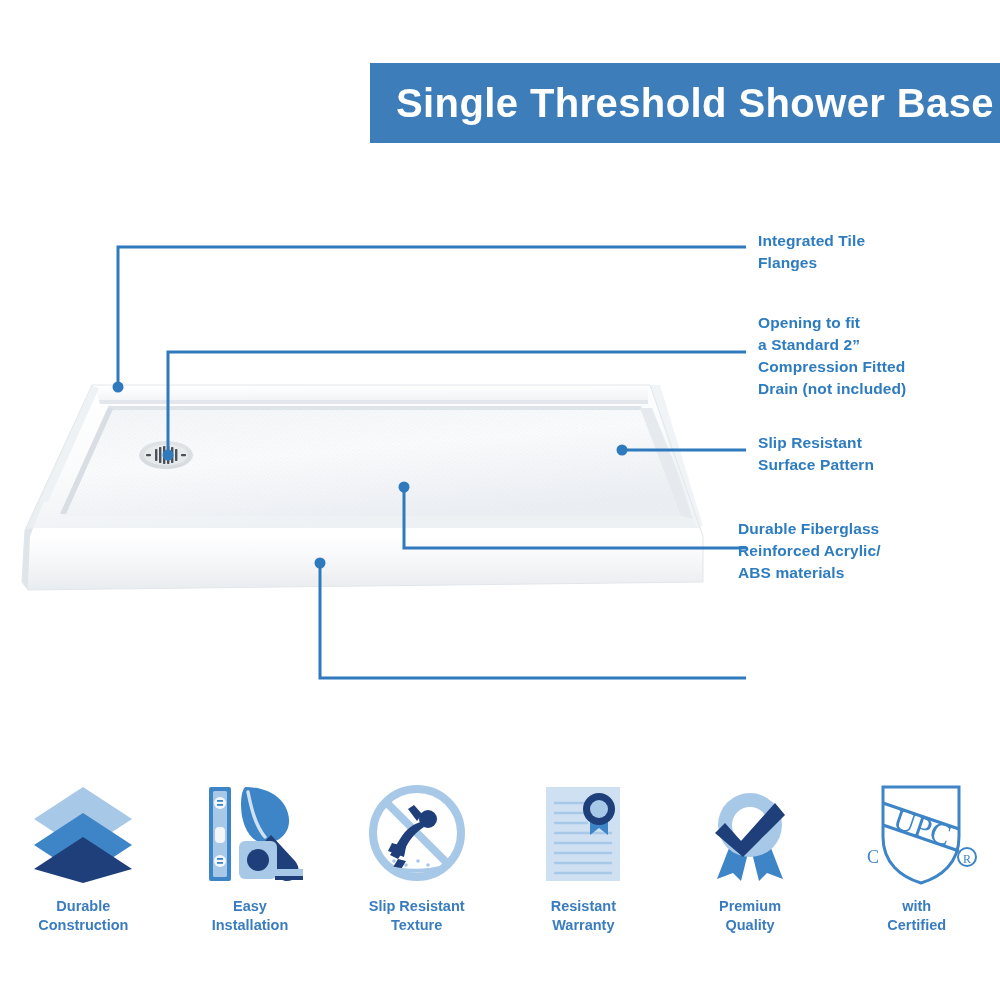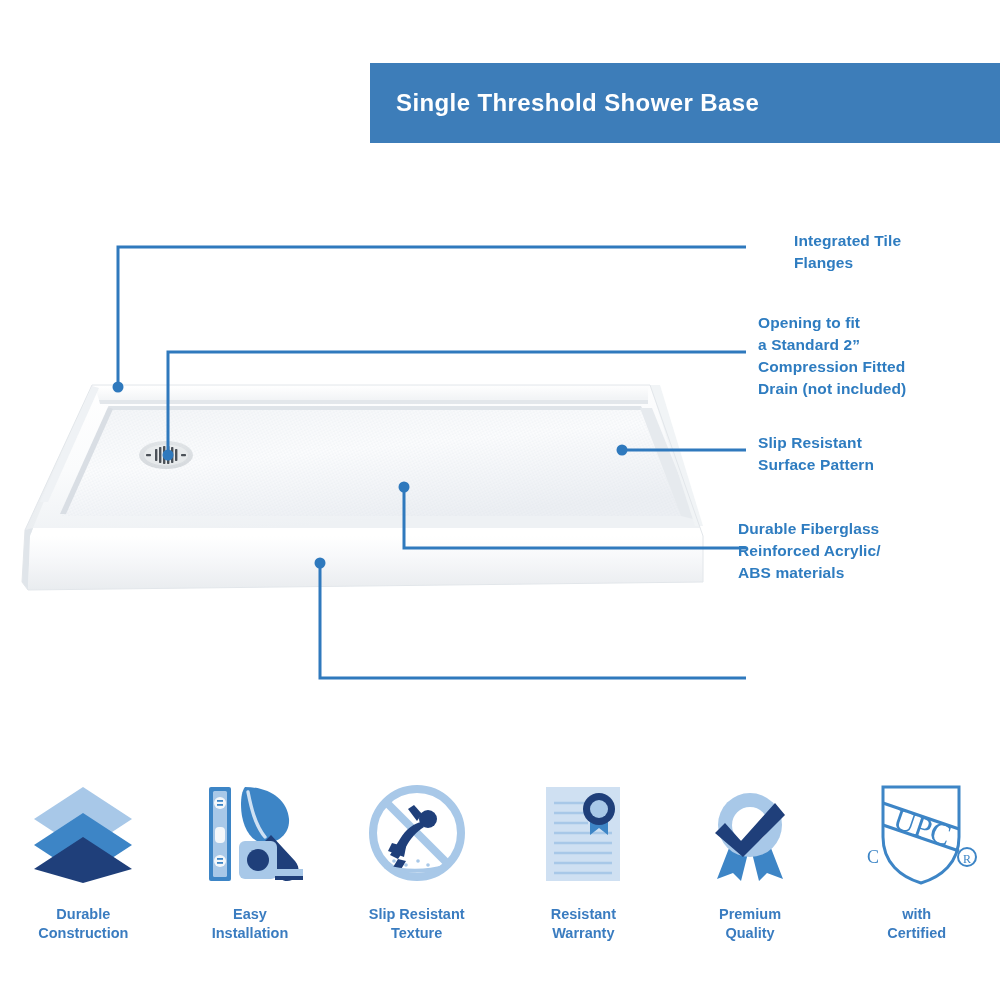--- a/index.html
+++ b/index.html
@@ -15,38 +15,38 @@
   
   .banner{
     position:absolute;
     left:370px; top:63px;
     width:630px; height:80px;
     background:#3d7db9;
     display:flex; align-items:center;
   }
   .banner-title{
     color:#ffffff;
-    font-size:24px;
+    font-size:40px;
     font-weight:bold;
     letter-spacing:0.4px;
     margin-left:26px;
     white-space:nowrap;
   }
 
   
   .callout{
     position:absolute;
     color:#2e7cc0;
     font-size:15.5px;
     font-weight:bold;
     line-height:1.42;
     letter-spacing:0.1px;
     white-space:pre-line;
   }
-  #callout-0{left:758px; top:230px;margin-left:36px;}
+  #callout-0{left:758px; top:230px;}
   #callout-1{left:758px; top:312px;}
   #callout-2{left:758px; top:432px;}
   #callout-3{left:738px; top:518px;}
   #callout-4{left:758px; top:618px;}
 
   
   #leaders{position:absolute;left:0;top:0;width:1000px;height:1000px;}
 
   
   #product{position:absolute;left:0;top:330px;width:760px;height:300px;}
@@ -63,21 +63,21 @@
     display:flex;
     flex-direction:column;
     align-items:center;
     justify-content:flex-start;
   }
   .feature-icon{
     height:120px;
     display:flex;align-items:center;justify-content:center;
   }
   .feature-label{
-    margin-top:10px;
+    margin-top:2px;
     color:#3a7cc0;
     font-size:14.5px;
     font-weight:bold;
     line-height:1.32;
     text-align:center;
     white-space:pre-line;
   }
 </style>
 </head>
 <body>

